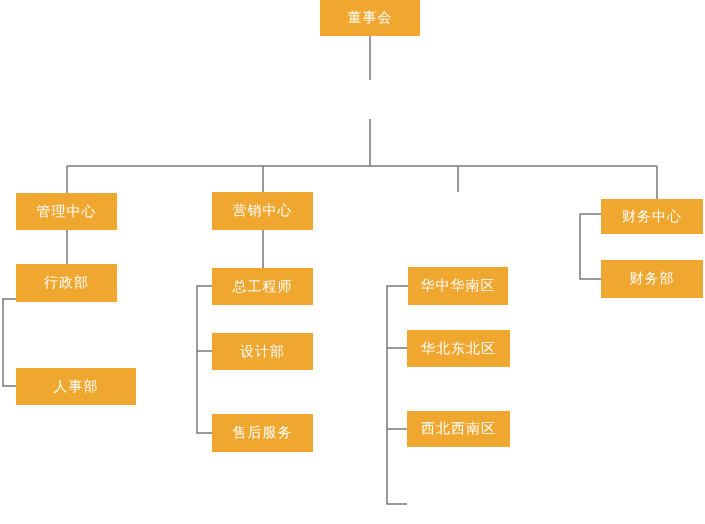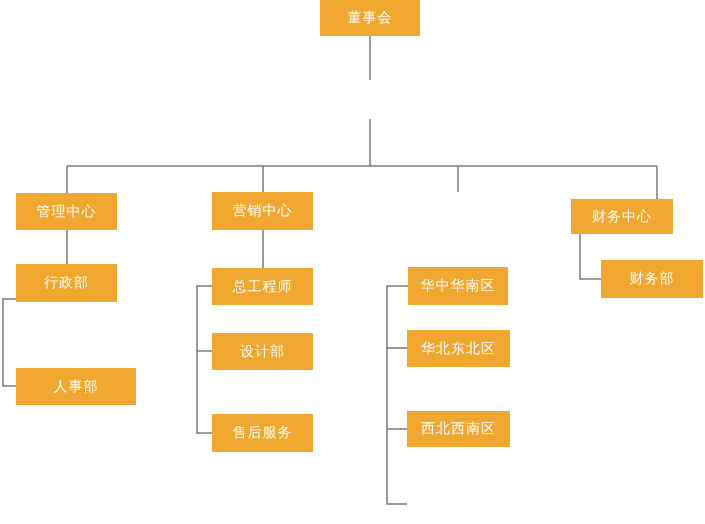--- a/index.html
+++ b/index.html
@@ -67,21 +67,21 @@
   </svg>
 
   <div class="node" style="left:320px;top:0px;width:100px;height:36px">董事会</div>
 
 
   <div class="node" style="left:16px;top:193px;width:101px;height:37px">管理中心</div>
 
   <div class="node" style="left:212px;top:192px;width:101px;height:38px">营销中心</div>
 
 
-  <div class="node" style="left:571px;top:199px;width:102px;height:35px">财务中心</div>
+  <div class="node" style="left:601px;top:199px;width:102px;height:35px">财务中心</div>
 
   <div class="node" style="left:16px;top:264px;width:101px;height:38px">行政部</div>
 
   <div class="node" style="left:16px;top:368px;width:120px;height:37px">人事部</div>
 
   <div class="node" style="left:212px;top:268px;width:101px;height:37px">总工程师</div>
 
   <div class="node" style="left:212px;top:333px;width:101px;height:37px">设计部</div>
 
   <div class="node" style="left:408px;top:267px;width:100px;height:38px">华中华南区</div>

